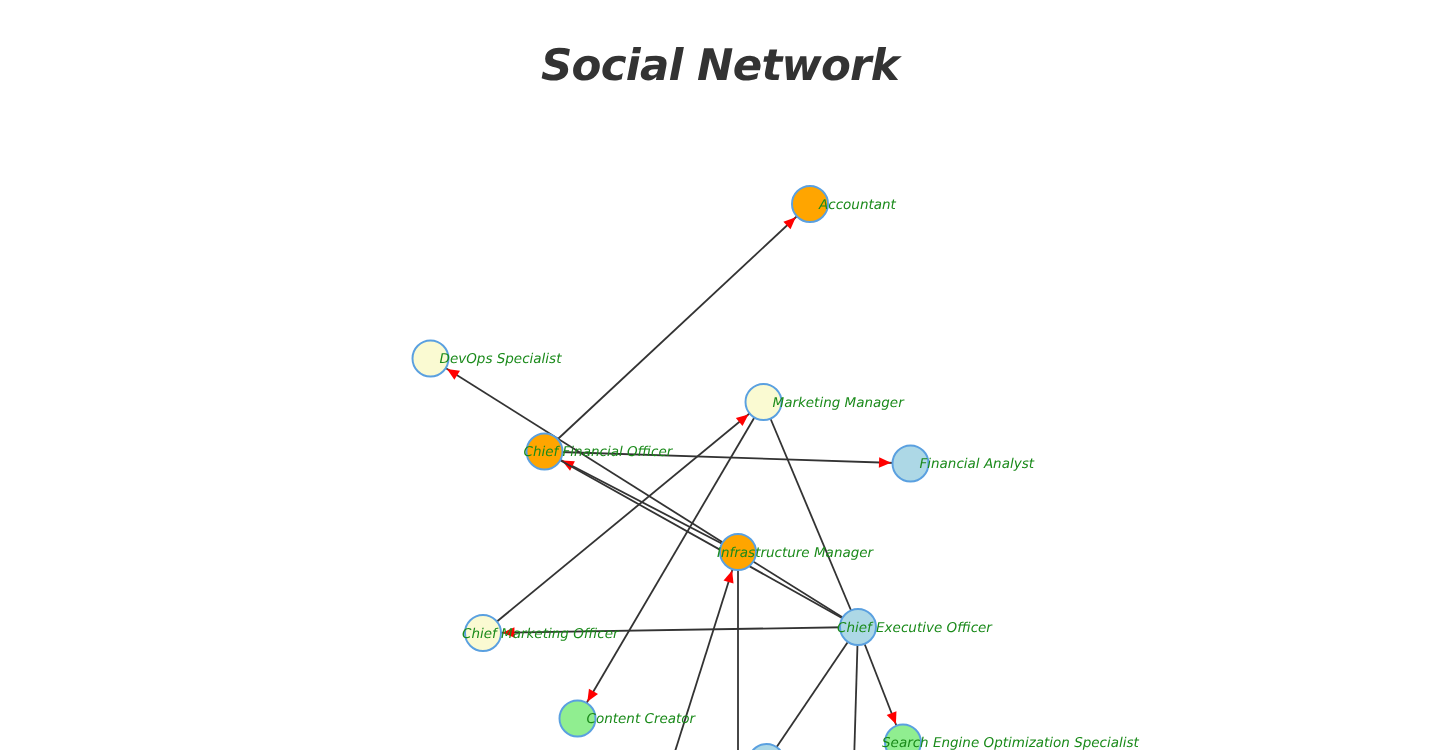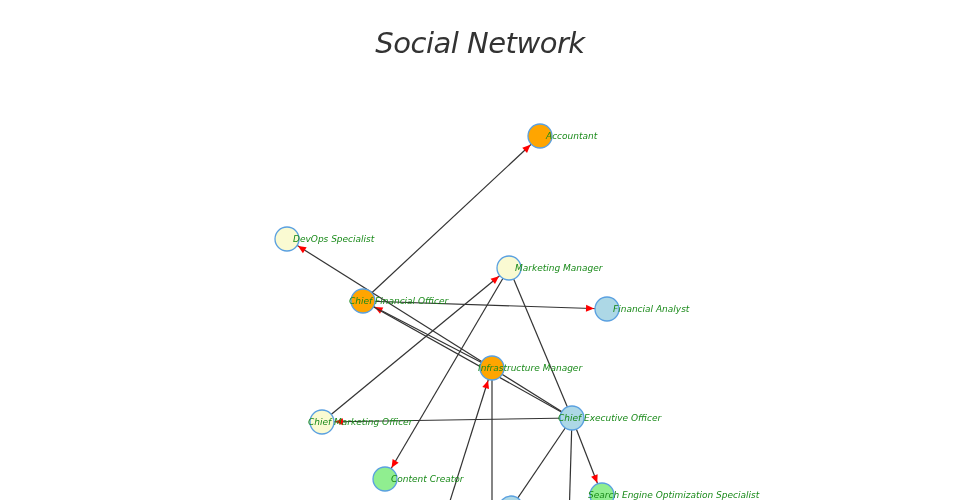--- a/index.html
+++ b/index.html
@@ -1,19 +1,19 @@
 <!DOCTYPE html>
 <html><head>
   <meta charset="utf-8">
   <style>
     html, body { margin: 0; padding: 0; background: #ffffff; }
     body { width: 960px; height: 500px; overflow: hidden; position: relative; font-family: "DejaVu Sans", sans-serif; }
     .title {
       position: absolute; top: 26px; left: 0; width: 960px; text-align: center;
-      font-family: "DejaVu Sans", sans-serif; font-style: italic; font-weight: 400;
+      font-family: "DejaVu Sans", sans-serif; font-style: italic; font-weight: 700;
       font-size: 29px; color: #333333; letter-spacing: -0.5px;
     }
     svg { position: absolute; left: 0; top: 0; }
     .edge { stroke: #333333; stroke-width: 1.2; fill: none; }
     .node { stroke: #5aa0e0; stroke-width: 1.3; }
     .label { font-family: "DejaVu Sans", sans-serif; font-style: italic; font-size: 9px; fill: #1a8a1a; }
     .arrow { fill: #ff0000; }
   </style>
 </head>
 <body>

